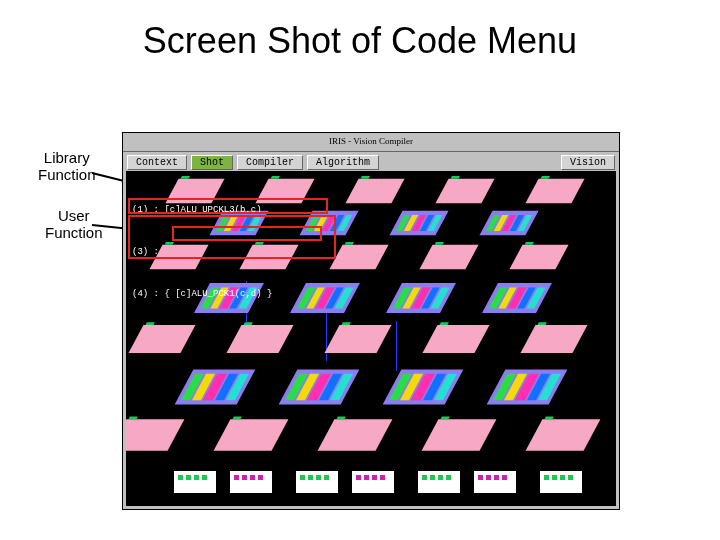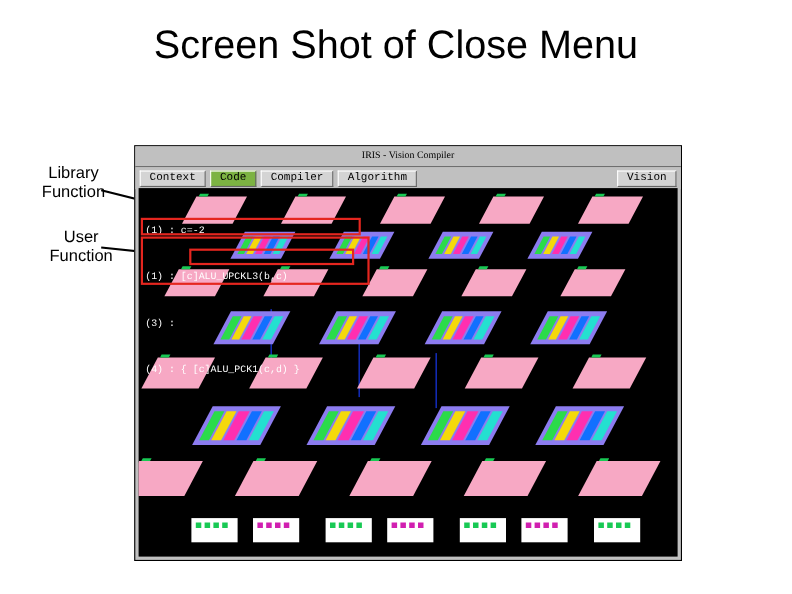--- a/index.html
+++ b/index.html
@@ -171,33 +171,33 @@
 
   
   .route {
     position:absolute;
     background:#1a3cff;
   }
 </style>
 </head>
 <body>
 
-<h1 class="slide-title">Screen Shot of Close Menu</h1>
+<h1 class="slide-title">Screen Shot of Code Menu</h1>
 
 <div class="label-left label-lib">Library<br>Function</div>
 <div class="label-left label-user">User<br>Function</div>
 
 <div class="pointer-line" style="top:172px; left:92px; width:96px; transform:rotate(14deg);"></div>
 <div class="pointer-line" style="top:224px; left:92px; width:80px; transform:rotate(6deg);"></div>
 
 <div class="app-window">
   <div class="app-titlebar">IRIS - Vision Compiler</div>
   <div class="app-menubar">
     <div class="menu-btn">Context</div>
-    <div class="menu-btn active">Code</div>
+    <div class="menu-btn active">Shot</div>
     <div class="menu-btn">Compiler</div>
     <div class="menu-btn">Algorithm</div>
     <div class="menu-spacer"></div>
     <div class="menu-btn">Vision</div>
   </div>
 
   <div class="app-canvas">
 
     <div class="iso">
 
@@ -392,21 +392,20 @@
           <div class="dots">
             <span></span>
             <span></span>
             <span></span>
             <span></span>
           </div>
         </div>
     </div>
 
     <div class="code-listing">
-      <span class="code-line">(1) : c=-2</span>
       <span class="code-line">(1) : [c]ALU_UPCKL3(b,c)</span>
       <span class="code-line">(3) :</span>
       <span class="code-line">(4) : { [c]ALU_PCK1(c,d) }</span>
     </div>
 
     <div class="hl" style="top:27px; left:2px; width:200px; height:16px;"></div>
     <div class="hl" style="top:44px; left:2px; width:208px; height:44px;"></div>
     <div class="hl" style="top:55px; left:46px; width:150px; height:15px;"></div>
 
   </div>

